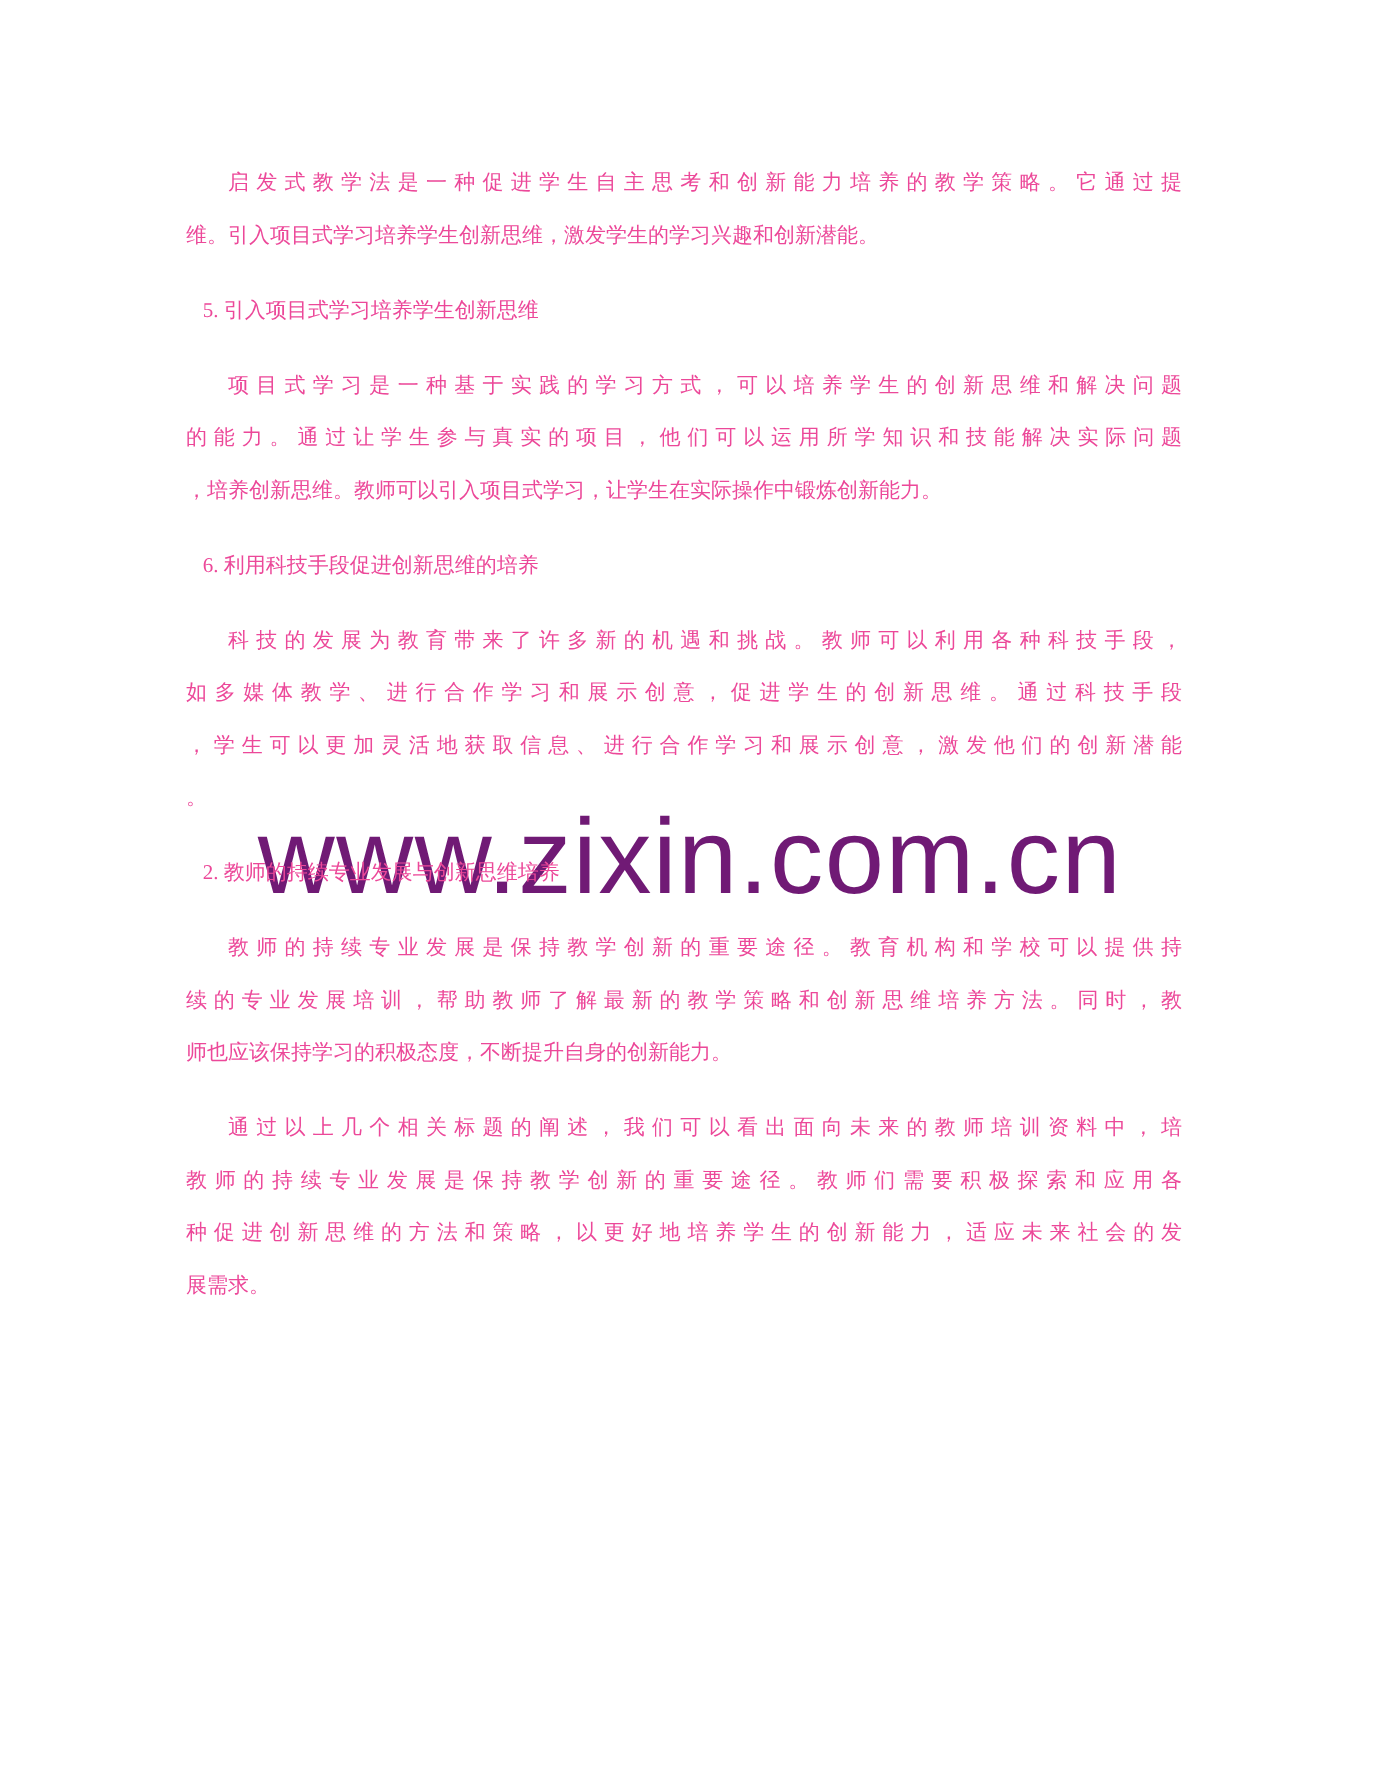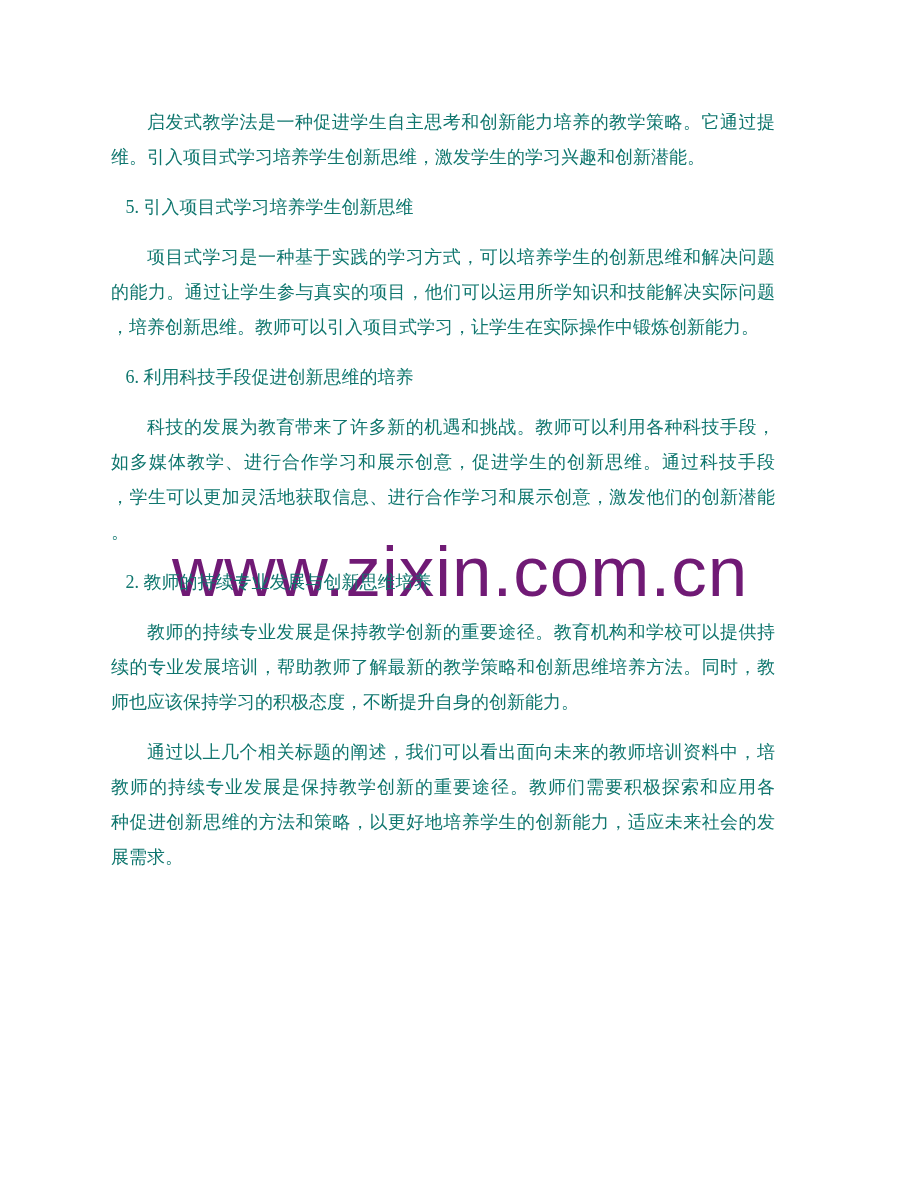--- a/index.html
+++ b/index.html
@@ -26,26 +26,26 @@
     font-family: "Liberation Sans", "DejaVu Sans", sans-serif;
     font-size: 71px;
     line-height: 1;
     letter-spacing: 1px;
     color: #701a75;
     white-space: nowrap;
     user-select: none;
   }
   .content {
     position: absolute;
-    left: 111px;
+    left: 124px;
     top: 105px;
     width: 664px;
     z-index: 1;
-    color: #0f766e;
-    font-size: 18px;
+    color: #ec4899;
+    font-size: 14px;
   }
   .block { margin-bottom: 15px; }
   .block:last-child { margin-bottom: 0; }
   .line {
     height: 35px;
     line-height: 35px;
     overflow: hidden;
   }
   .line.justify {
     text-align: justify;

